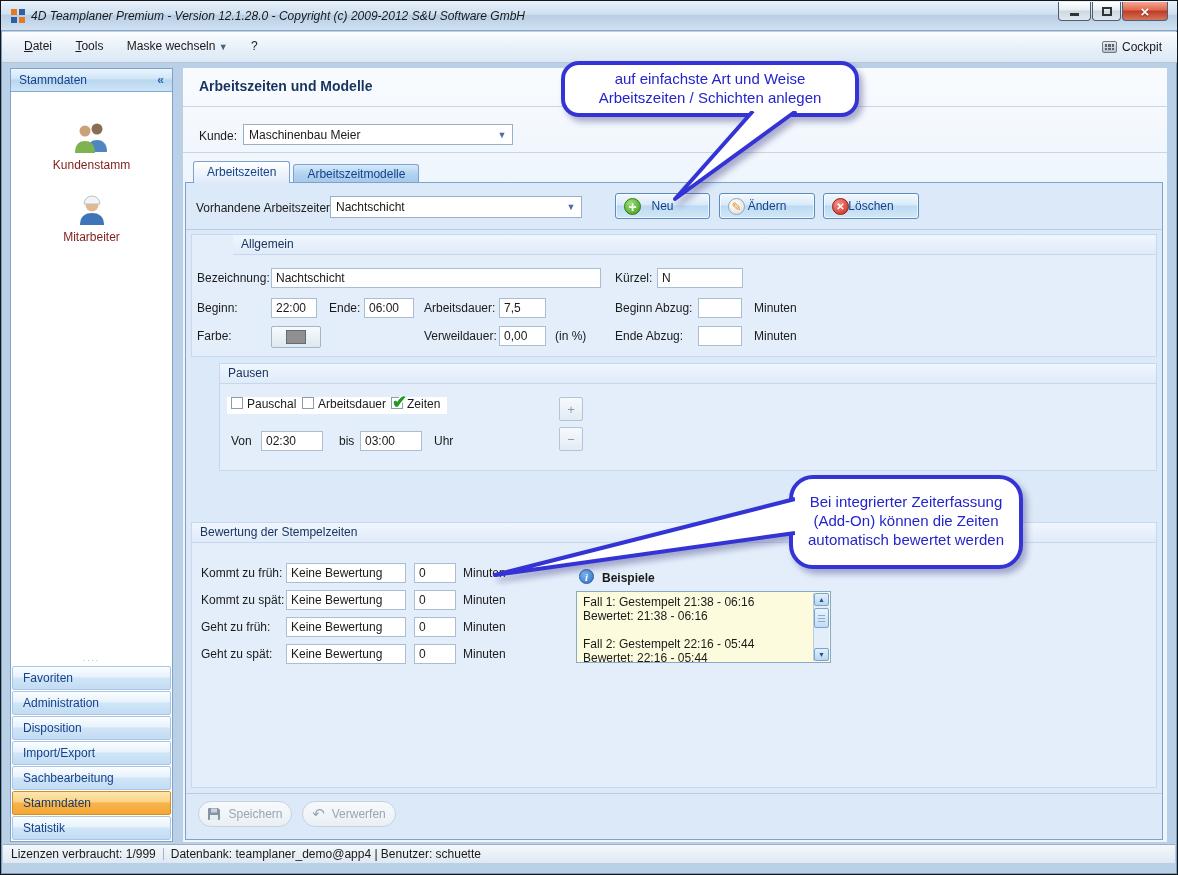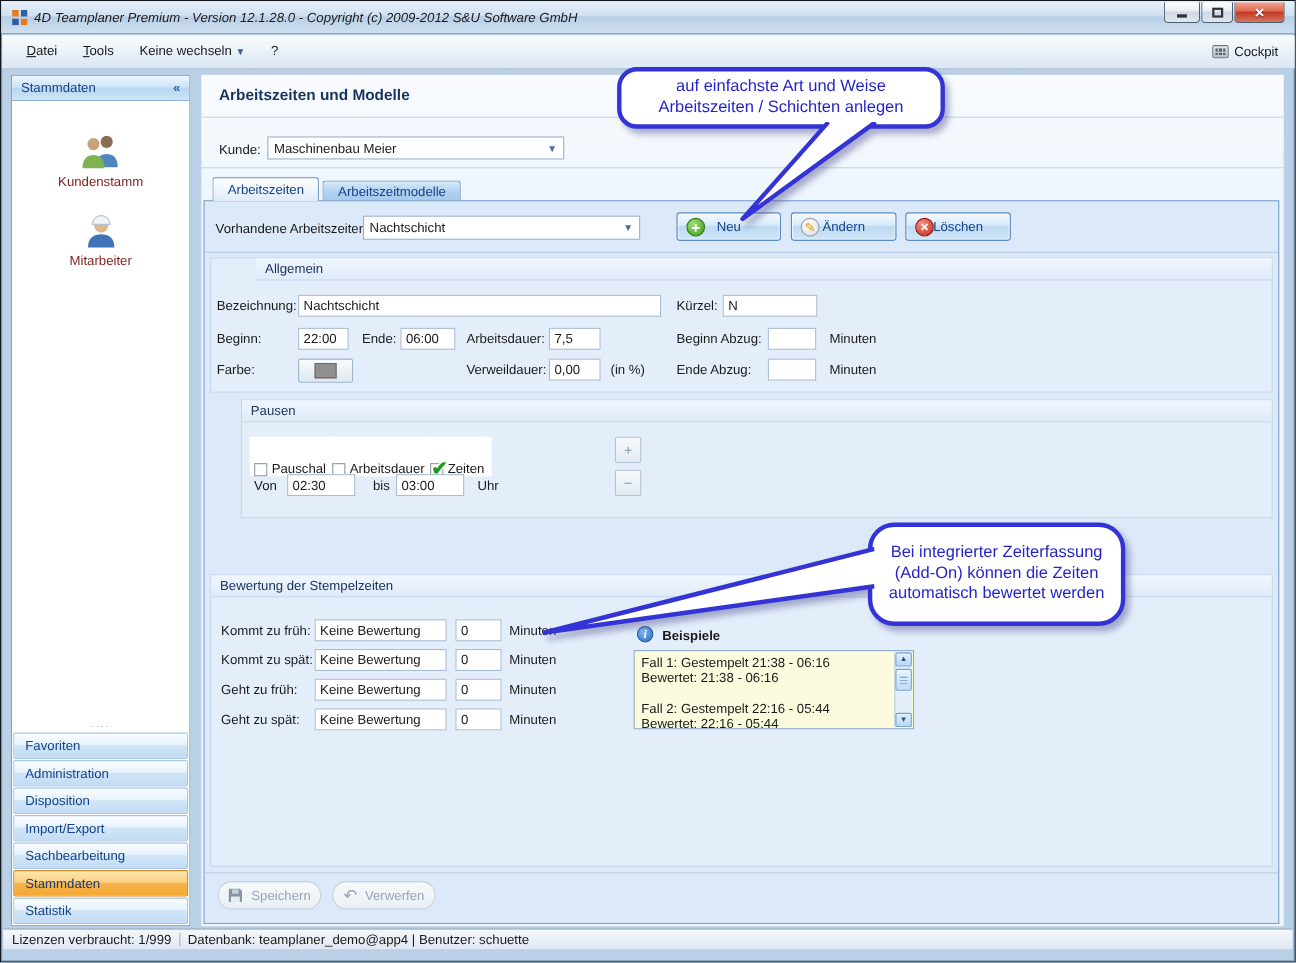--- a/index.html
+++ b/index.html
@@ -97,21 +97,21 @@
   .group { position:absolute; left:5px; right:5px; background:#e4eefb; border:1px solid #c6d8ee; }
   .group-header { height:20px; line-height:19px; padding-left:8px; color:#1a3560;
                   background:linear-gradient(#eff6fd,#e0ebf9); border-bottom:1px solid #c6d8ee; }
 
   
   #color-btn { position:absolute; width:50px; height:22px; background:linear-gradient(#f8fbfd,#dde8f1);
                border:1px solid #9fb6cc; border-radius:2px; display:flex; align-items:center; justify-content:center; cursor:pointer; }
   #color-btn .swatch { width:20px; height:14px; background:#909090; border:1px solid #6a6a6a; }
 
   
-  .chip { position:absolute; height:36px; background:#fff; display:flex; align-items:flex-end; gap:4px;
+  .chip { position:absolute; height:17px; background:#fff; display:flex; align-items:flex-start; gap:4px;
           padding:0 7px 0 4px; cursor:pointer; }
   .cbox { width:12px; height:12px; background:#fff; border:1px solid #8c9cac; }
   .big-check { position:absolute; left:0px; top:-7px; color:#229a22; font-size:18px; font-weight:bold;
                text-shadow:1px 1px 0 #fff, -1px -1px 0 #fff; }
   .sq-btn { position:absolute; width:24px; height:24px; border:1px solid #b4c4d4; border-radius:2px;
             background:linear-gradient(#f6fafd,#e2ebf3); color:#8a9aaa; font-size:13px;
             display:flex; align-items:center; justify-content:center; cursor:pointer; }
 
   
   #info-icon { position:absolute; width:15px; height:15px; border-radius:50%;
@@ -170,21 +170,21 @@
       <div class="win-btn close">
           <span class="glyph-close">×</span>
         </div>
     </div>
   </div>
 
   <div id="menubar">
     <span class="menu-items">
       <span class="menu-item accel">Datei</span>
       <span class="menu-item accel">Tools</span>
-      <span class="menu-item"><span>Keine wechseln</span> <span class="menu-caret">▼</span></span>
+      <span class="menu-item"><span>Maske wechseln</span> <span class="menu-caret">▼</span></span>
       <span class="menu-item accel">?</span>
     </span>
     <span id="cockpit-btn">
       <span id="cockpit-icon">
           <i></i>
           <i></i>
           <i></i>
           <i></i>
           <i></i>
           <i></i>

